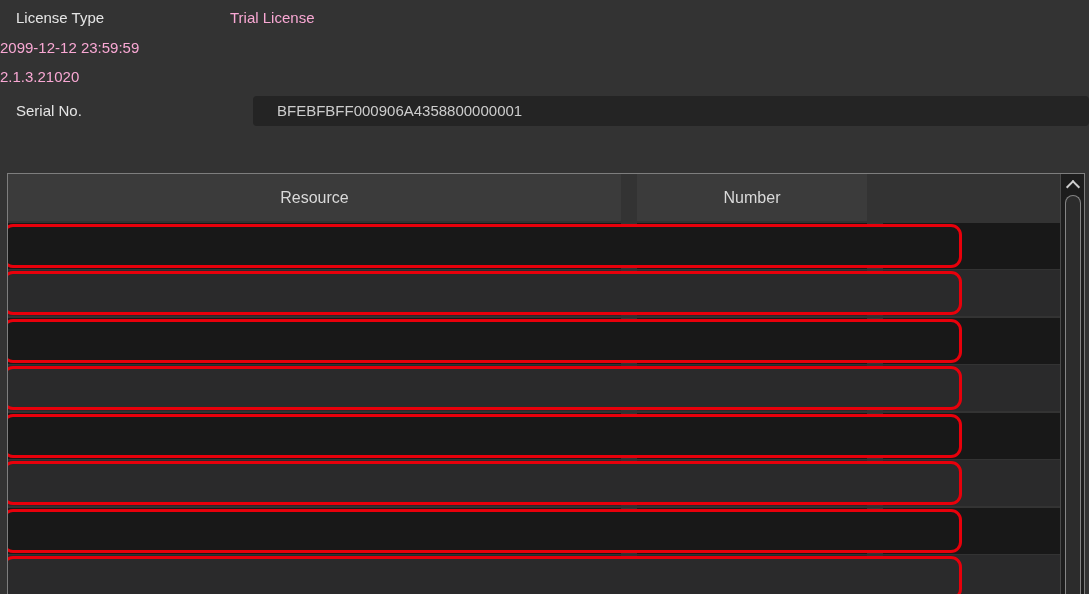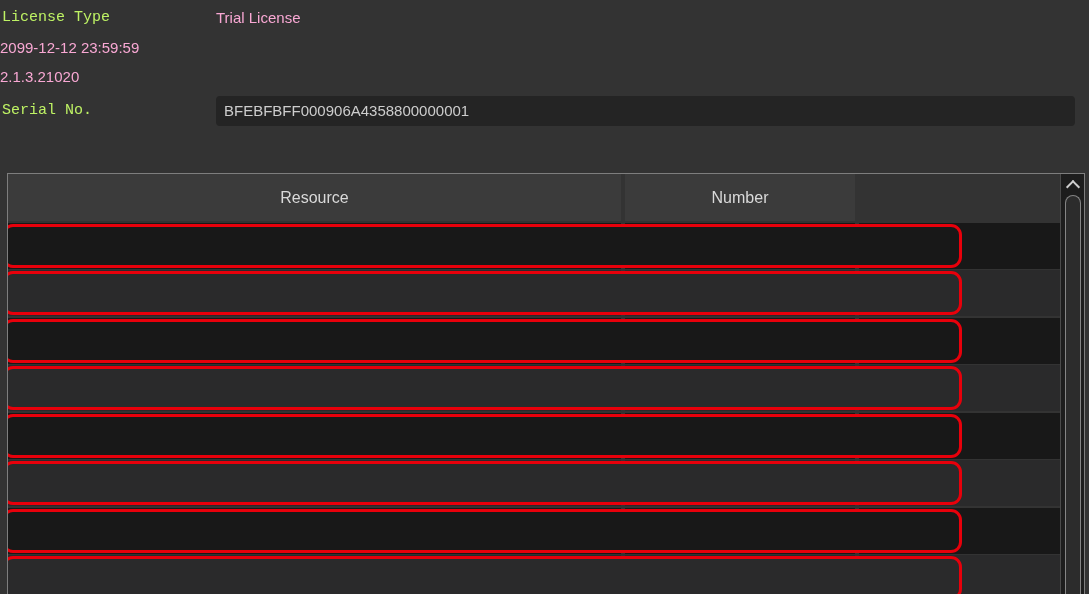--- a/index.html
+++ b/index.html
@@ -6,39 +6,39 @@
   body {
     width:1089px; height:594px; overflow:hidden; position:relative;
     background:var(--window_bg,#333333);
     font-family:"Liberation Sans","DejaVu Sans",sans-serif;
     color:#d6d6d6; font-size:15px;
   }
 
   
   .info-panel { position:absolute; top:3px; left:0; right:0; }
   .info-row { display:flex; align-items:center; height:29.5px; }
-  .info-label { width:214px; padding-left:2px; flex:none; color:#bef264;font-family:Liberation Mono, monospace; }
+  .info-label { width:214px; padding-left:16px; flex:none; color:#e5e5e5; }
   .info-value { color:#f9a8d4; }
-  .serial-row { height:36px; margin-top:1px; }
+  .serial-row { height:36px; margin-top:1px;gap:23px; }
   .serial-input {
     width:859px; height:30px; box-sizing:border-box;
     background:var(--input_bg,#242424); border:none; border-radius:4px;
-    color:#cdcdcd; font-size:15px; padding:0 8px; outline:none;
+    color:#cdcdcd; font-size:15px; padding:0 24px; outline:none;
     font-family:inherit;
   }
 
   
   .table-wrap {
     position:absolute; left:7px; top:173px; width:1078px; height:421px;
     box-sizing:border-box; border:1px solid var(--border,#7e7e7e); border-bottom:none;
     background:var(--window_bg,#333333); display:flex; overflow:hidden;
   }
   .grid { flex:1; min-width:0; display:flex; flex-direction:column; }
   .thead, .tr {
-    display:grid; grid-template-columns:613px 230px 1fr; column-gap:4px; flex:none;
+    display:grid; grid-template-columns:613px 230px 1fr; column-gap:16px; flex:none;
   }
   .thead { height:47px; }
   .th {
     background:var(--header_bg,#3b3b3b); display:flex; align-items:center;
     justify-content:center; font-size:16px; color:#d9d9d9;
   }
   .tbody { display:flex; flex-direction:column; row-gap:1.5px; margin-top:1.5px; }
   .tr { height:46px; position:relative; }
   .tr > div { display:flex; align-items:center; color:#d6d6d6; }
   .td-resource { padding-left:6px; }

